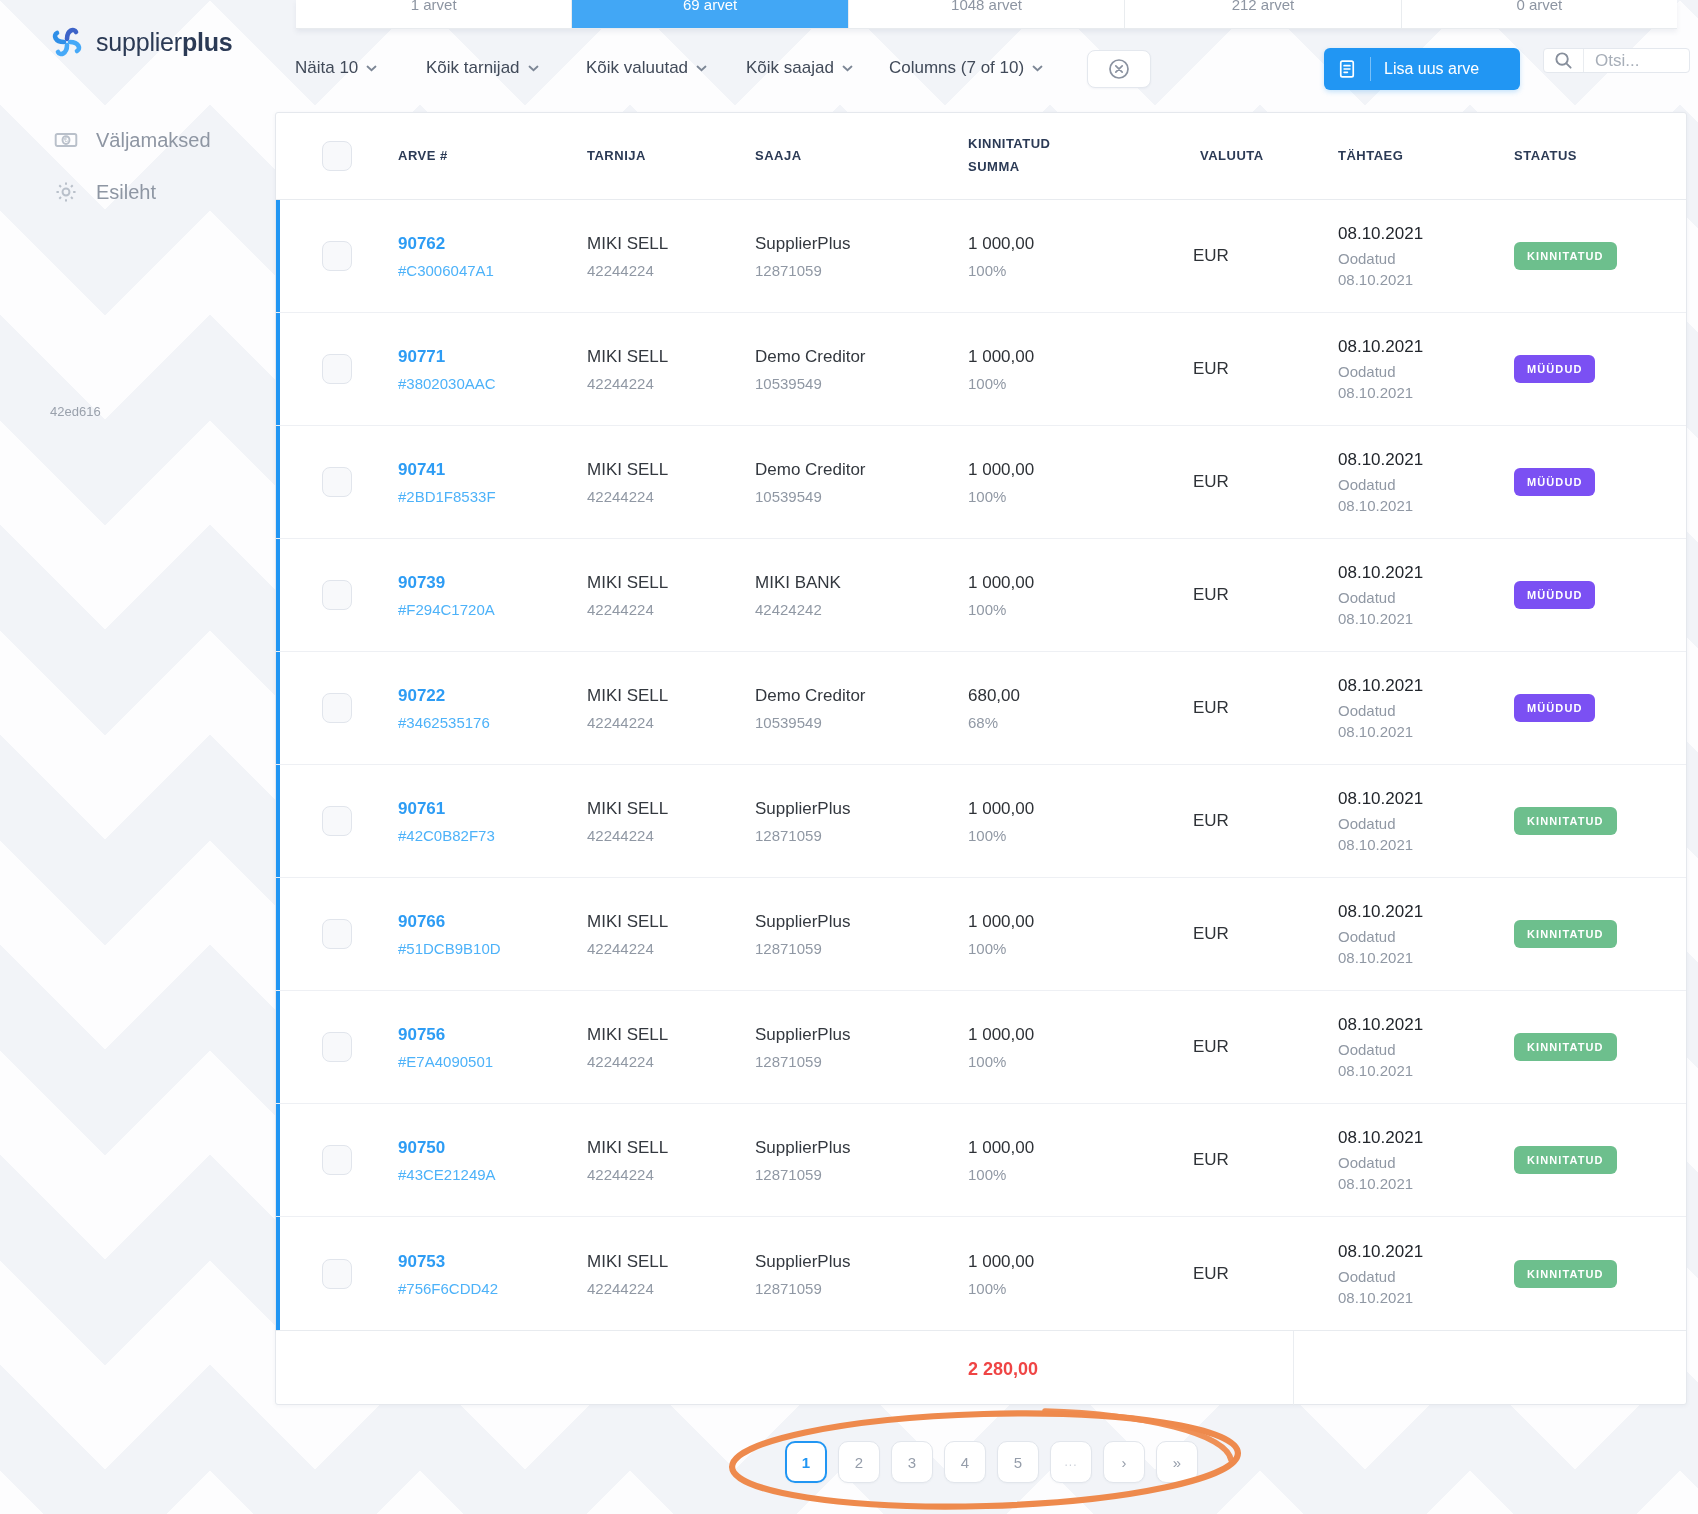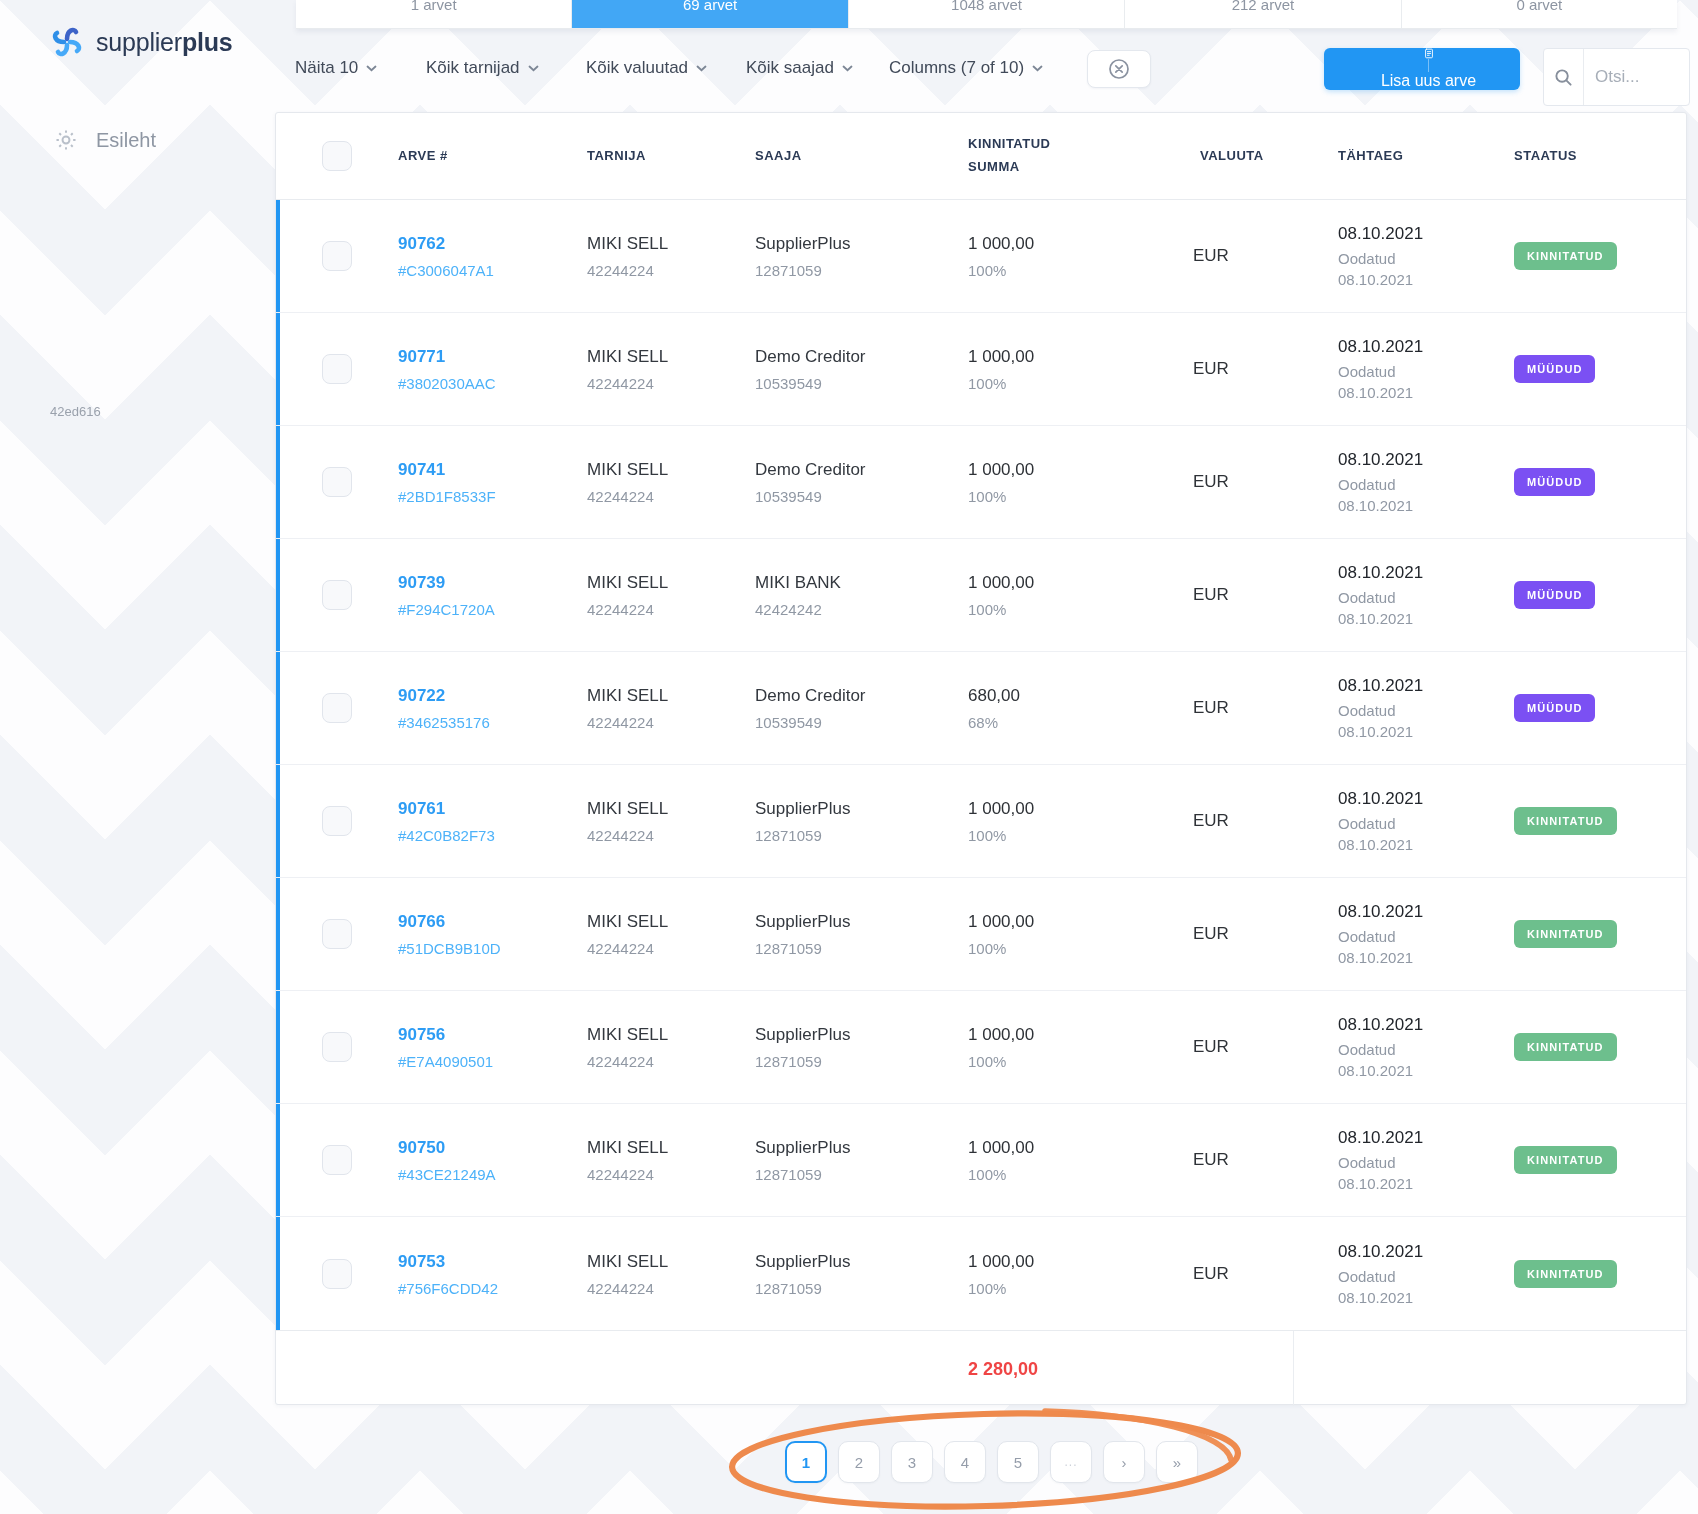--- a/index.html
+++ b/index.html
@@ -36,24 +36,24 @@
   .tab-label{ position:absolute; top:-4px; left:0; right:0; text-align:center; font-size:15px; color:#8d95a2; }
   .tab.active{ background:#42a7f5; }
   .tab.active .tab-label{ color:#fff; }
   
   .filter{ position:absolute; display:flex; align-items:center; gap:8px; font-size:17px; color:#414a59; cursor:pointer; height:24px; top:56px;}
   .clear-btn{ position:absolute; left:1087px; top:50px; width:64px; height:38px; background:#fff;
     border:1px solid #e4e8ee; border-radius:8px; display:flex; align-items:center; justify-content:center;
     cursor:pointer; box-shadow:0 1px 2px rgba(60,80,110,.05); }
   .add-btn{ position:absolute; left:1324px; top:48px; width:196px; height:42px; background:#2196f3;
     border-radius:6px; display:flex; align-items:center; padding-left:13px; cursor:pointer;
-    box-shadow:0 2px 5px rgba(33,150,243,.25);flex-direction:column; }
+    box-shadow:0 2px 5px rgba(33,150,243,.25); }
   .add-btn .divider{ width:1px; height:24px; background:rgba(255,255,255,.4); margin:0 13px; }
   .add-btn .add-label{ color:#fff; font-size:16px; font-weight:500; }
-  .search{ position:absolute; left:1543px; top:48px; width:147px; height:58px; background:#fff;
+  .search{ position:absolute; left:1543px; top:48px; width:147px; height:25px; background:#fff;
     border:1px solid #e4e8ee; border-radius:4px; display:flex; align-items:center; overflow:hidden;}
   .search .s-iconbox{ width:40px; height:100%; display:flex; align-items:center; justify-content:center;
     border-right:1px solid #e9ecf0; cursor:pointer;}
   .search input{ border:none; outline:none; width:100px; padding-left:11px; font-size:17px;
     color:#3e4553; font-family:inherit; }
   .search input::placeholder{ color:#a7aeb8; }
   
   .card{ position:absolute; left:275px; top:112px; width:1412px; height:1293px; background:#fff;
     border:1px solid #e5e8ed; border-radius:3px; box-shadow:0 1px 4px rgba(40,60,90,.05); }
   .thead{ position:relative; height:87px; border-bottom:1px solid #e8ebef; }
@@ -100,20 +100,30 @@
       <path d="M23 20 C32 20 34 27 30 29" stroke="#46a9f8" stroke-width="4.6"></path>
       <path d="M20 23 C20 32 13 34 11 30" stroke="#46a9f8" stroke-width="4.6"></path>
       <path d="M17 20 C8 20 6 13 10 11" stroke="#2f8fe8" stroke-width="4.6"></path>
     </svg>
     <div class="logo-text"><span>supplier</span><b>plus</b></div>
   </div>
   <div class="nav" id="nav">
       <div class="side-item">
         <span class="s-icon">
           <svg viewBox="0 0 24 24" width="26" height="26" fill="none" stroke="currentColor" stroke-width="1.8">
+            <rect x="2.5" y="6.5" width="19" height="11" rx="1.5"></rect>
+            <ellipse cx="12" cy="12" rx="3.2" ry="3.6"></ellipse>
+            <text x="12" y="14.2" font-size="6.5" text-anchor="middle" fill="currentColor" stroke="none">€</text>
+          </svg>
+        </span>
+        <span>Väljamaksed</span>
+      </div>
+      <div class="side-item">
+        <span class="s-icon">
+          <svg viewBox="0 0 24 24" width="26" height="26" fill="none" stroke="currentColor" stroke-width="1.8">
             <circle cx="12" cy="12" r="3.2"></circle>
             <path d="M12 3.2v2.2M12 18.6v2.2M3.2 12h2.2M18.6 12h2.2M5.8 5.8l1.6 1.6M16.6 16.6l1.6 1.6M18.2 5.8l-1.6 1.6M7.4 16.6l-1.6 1.6"></path>
           </svg>
         </span>
         <span>Esileht</span>
       </div>
     </div>
   <div class="version">42ed616</div>
 
   <div class="tabbar" id="tabbar">

